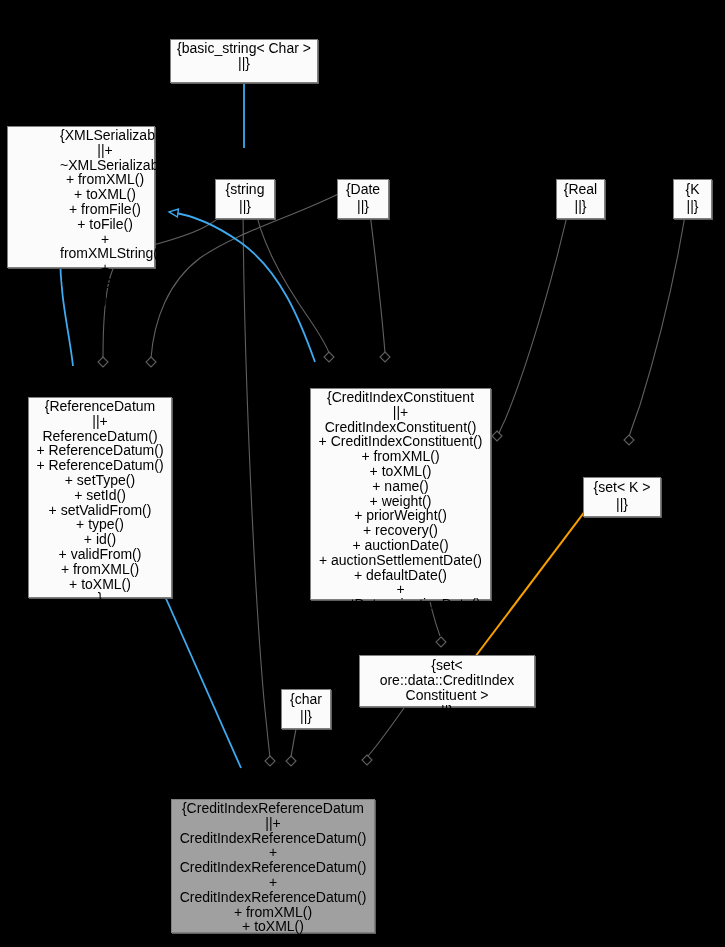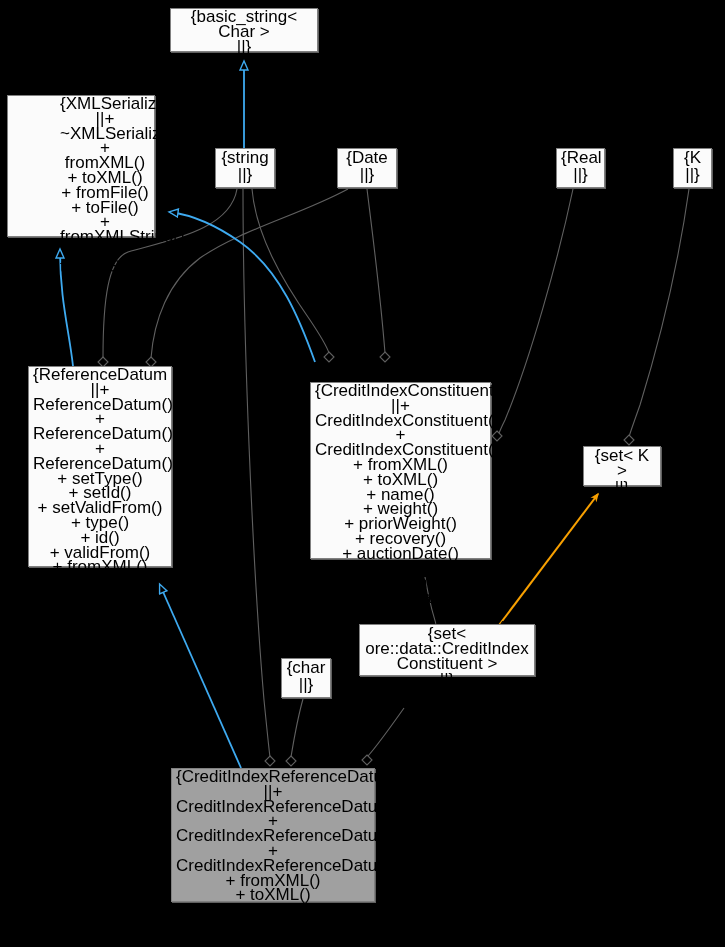--- a/index.html
+++ b/index.html
@@ -23,23 +23,24 @@
     height: 947px;
     pointer-events: none;
   }
   .node {
     position: absolute;
     box-sizing: border-box;
     background: #fbfbfb;
     border: 1px solid #808080;
     box-shadow: 1px 1px 0 0 #606060;
     color: #000000;
-    font-size: 17px;
+    font-size: 14px;
     line-height: 14.8px;
     z-index: 5;
+    margin-top: 31px;
   }
   .node.highlight {
     background: #a0a0a0;
   }
   .node .title {
     text-align: center;
     white-space: pre-line;
     padding: 1px 4px 0 4px;
   }
   .node .members {
@@ -136,21 +137,21 @@
 + fromXMLString()
 + toXMLString()</div>
     <div class="closer">}</div>
   </div>
 
   <div class="node compact" style="left:215px; top:148px; width:60px; height:40px;">
     <div class="title">{string</div>
     <div class="closer">||}</div>
   </div>
 
-  <div class="node compact" style="left:337px; top:148px; width:60px; height:40px;">
+  <div class="node compact" style="left:337px; top:148px; width:52px; height:40px;">
     <div class="title">{Date</div>
     <div class="closer">||}</div>
   </div>
 
   <div class="node compact" style="left:556px; top:148px; width:49px; height:40px;">
     <div class="title">{Real</div>
     <div class="closer">||}</div>
   </div>
 
   <div class="node compact" style="left:673px; top:148px; width:39px; height:40px;">
@@ -167,21 +168,21 @@
 + setId()
 + setValidFrom()
 + type()
 + id()
 + validFrom()
 + fromXML()
 + toXML()</div>
     <div class="closer">}</div>
   </div>
 
-  <div class="node" style="left:310px; top:382px; width:181px; height:177px;">
+  <div class="node" style="left:310px; top:357px; width:181px; height:212px;">
     <div class="title">{CreditIndexConstituent</div>
     <div class="members">||+ CreditIndexConstituent()
 + CreditIndexConstituent()
 + fromXML()
 + toXML()
 + name()
 + weight()
 + priorWeight()
 + recovery()
 + auctionDate()

